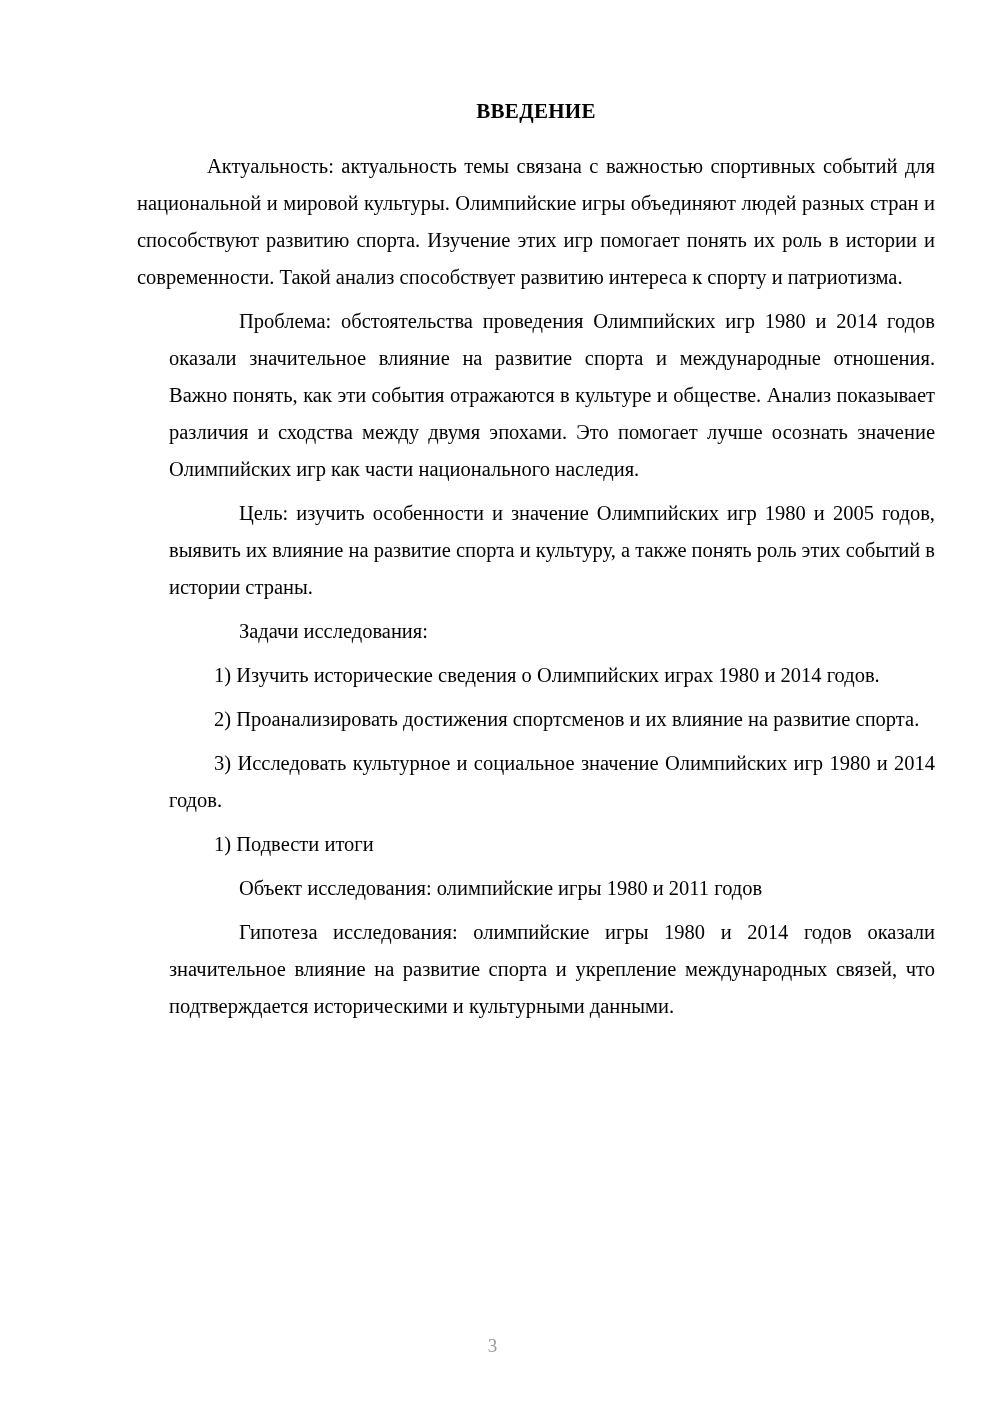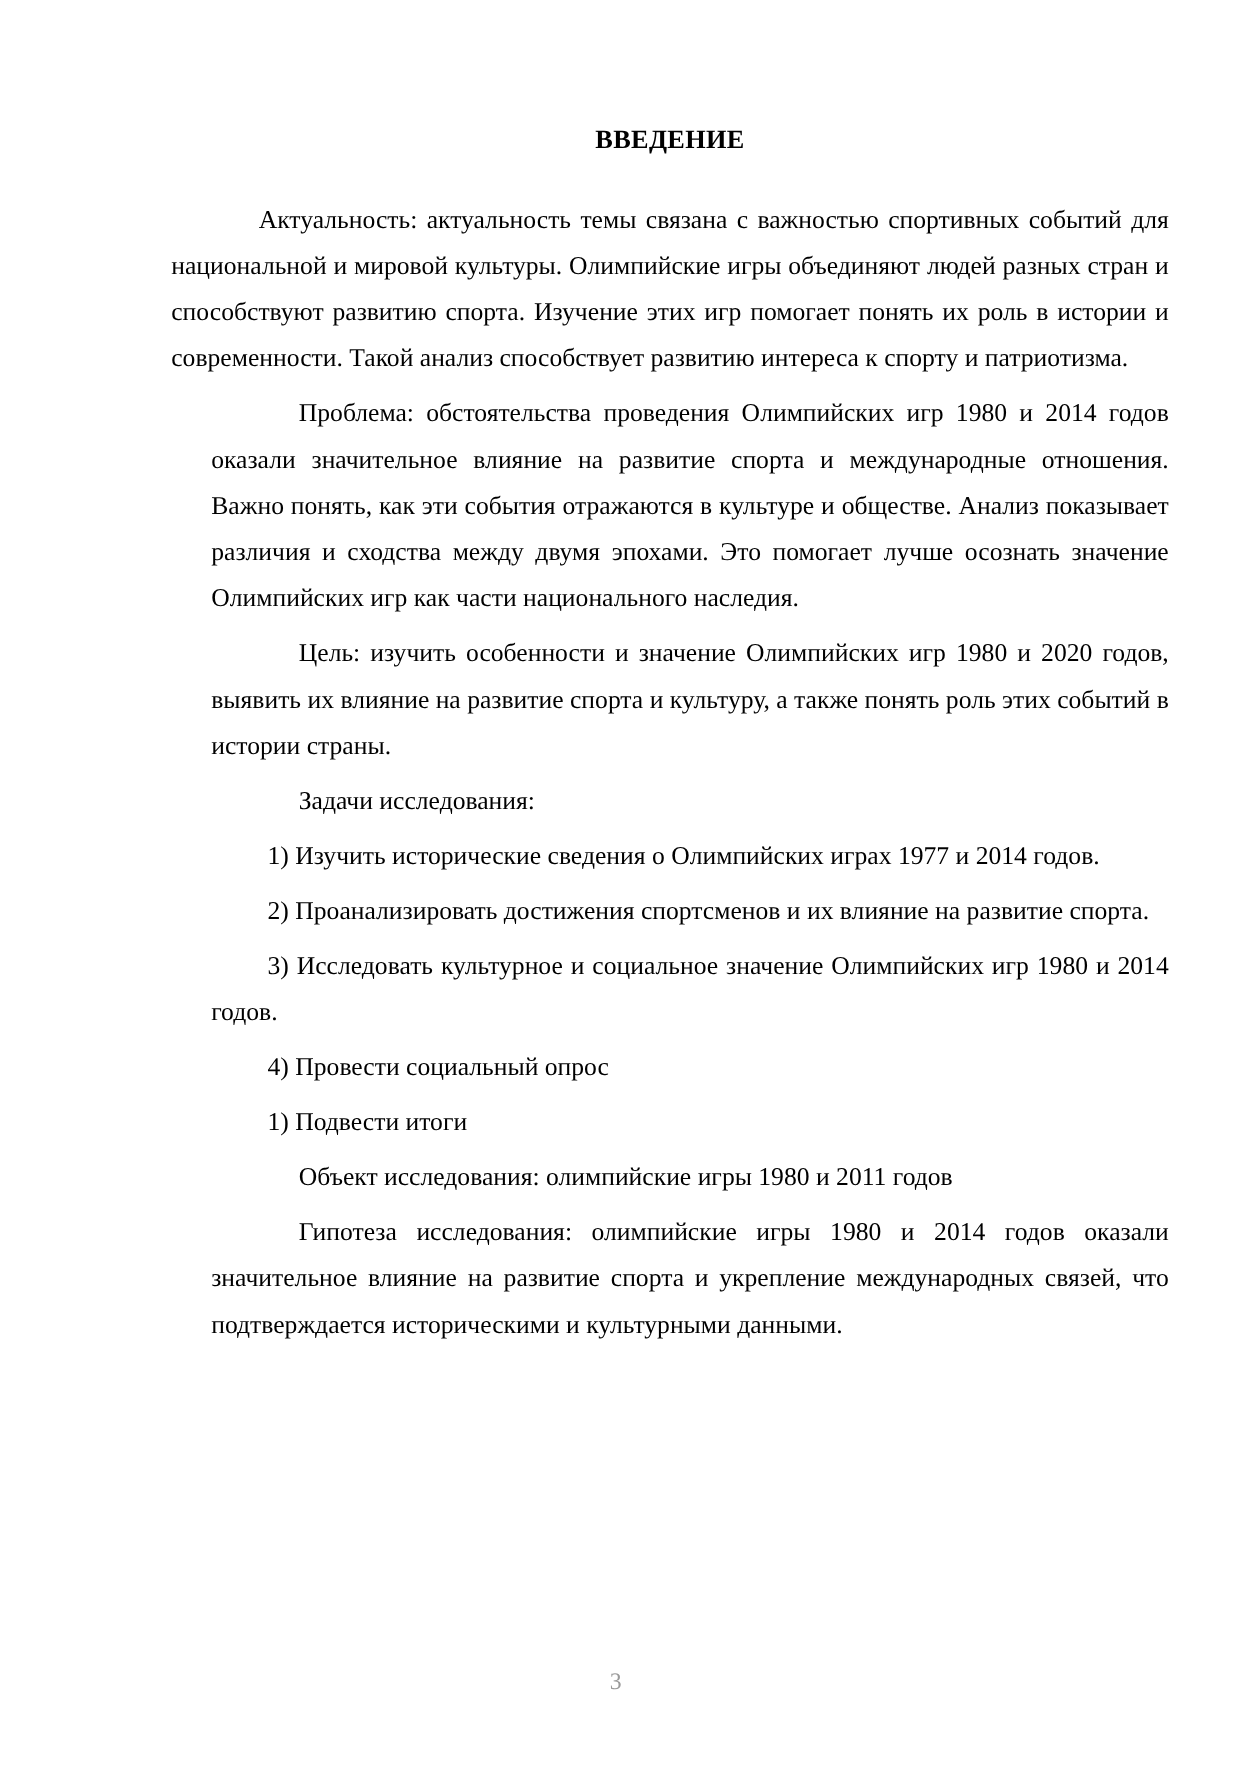--- a/index.html
+++ b/index.html
@@ -50,21 +50,21 @@
 
   .para.indent-body {
     text-indent: 70px;
   }
 
   .para.indent-item {
     text-indent: 45px;
   }
 
   .para.first-para {
-    margin-top: 32px;
+    margin-top: 22px;
   }
 
   .gap-para {
     margin-top: 7px;
     margin-left: 32px;
   }
 
   .page-number {
     position: absolute;
     left: 0;
@@ -81,31 +81,30 @@
 
 <div class="page">
   <div class="content">
 
     <h1 class="doc-title">ВВЕДЕНИЕ</h1>
 
     <p class="para indent-body first-para">Актуальность: актуальность темы связана с важностью спортивных событий для национальной и мировой культуры. Олимпийские игры объединяют людей разных стран и способствуют развитию спорта. Изучение этих игр помогает понять их роль в истории и современности. Такой анализ способствует развитию интереса к спорту и патриотизма.</p>
 
     <p class="para indent-body gap-para">Проблема: обстоятельства проведения Олимпийских игр 1980 и 2014 годов оказали значительное влияние на развитие спорта и международные отношения. Важно понять, как эти события отражаются в культуре и обществе. Анализ показывает различия и сходства между двумя эпохами. Это помогает лучше осознать значение Олимпийских игр как части национального наследия.</p>
 
-    <p class="para indent-body gap-para">Цель: изучить особенности и значение Олимпийских игр 1980 и 2020 годов, выявить их влияние на развитие спорта и культуру, а также понять роль этих событий в истории страны.</p>
+    <p class="para indent-body gap-para">Цель: изучить особенности и значение Олимпийских игр 1980 и 2005 годов, выявить их влияние на развитие спорта и культуру, а также понять роль этих событий в истории страны.</p>
 
     <p class="para indent-body gap-para">Задачи исследования:</p>
 
-    <p class="para indent-item gap-para">1) Изучить исторические сведения о Олимпийских играх 1977 и 2014 годов.</p>
+    <p class="para indent-item gap-para">1) Изучить исторические сведения о Олимпийских играх 1980 и 2014 годов.</p>
 
     <p class="para indent-item gap-para">2) Проанализировать достижения спортсменов и их влияние на развитие спорта.</p>
 
     <p class="para indent-item gap-para">3) Исследовать культурное и социальное значение Олимпийских игр 1980 и 2014 годов.</p>
 
-    <p class="para indent-item gap-para">4) Провести социальный опрос</p>
 
     <p class="para indent-item gap-para">1) Подвести итоги</p>
 
     <p class="para indent-body gap-para">Объект исследования: олимпийские игры 1980 и 2011 годов</p>
 
 
     <p class="para indent-body gap-para">Гипотеза исследования: олимпийские игры 1980 и 2014 годов оказали значительное влияние на развитие спорта и укрепление международных связей, что подтверждается историческими и культурными данными.</p>
 
   </div>
 

